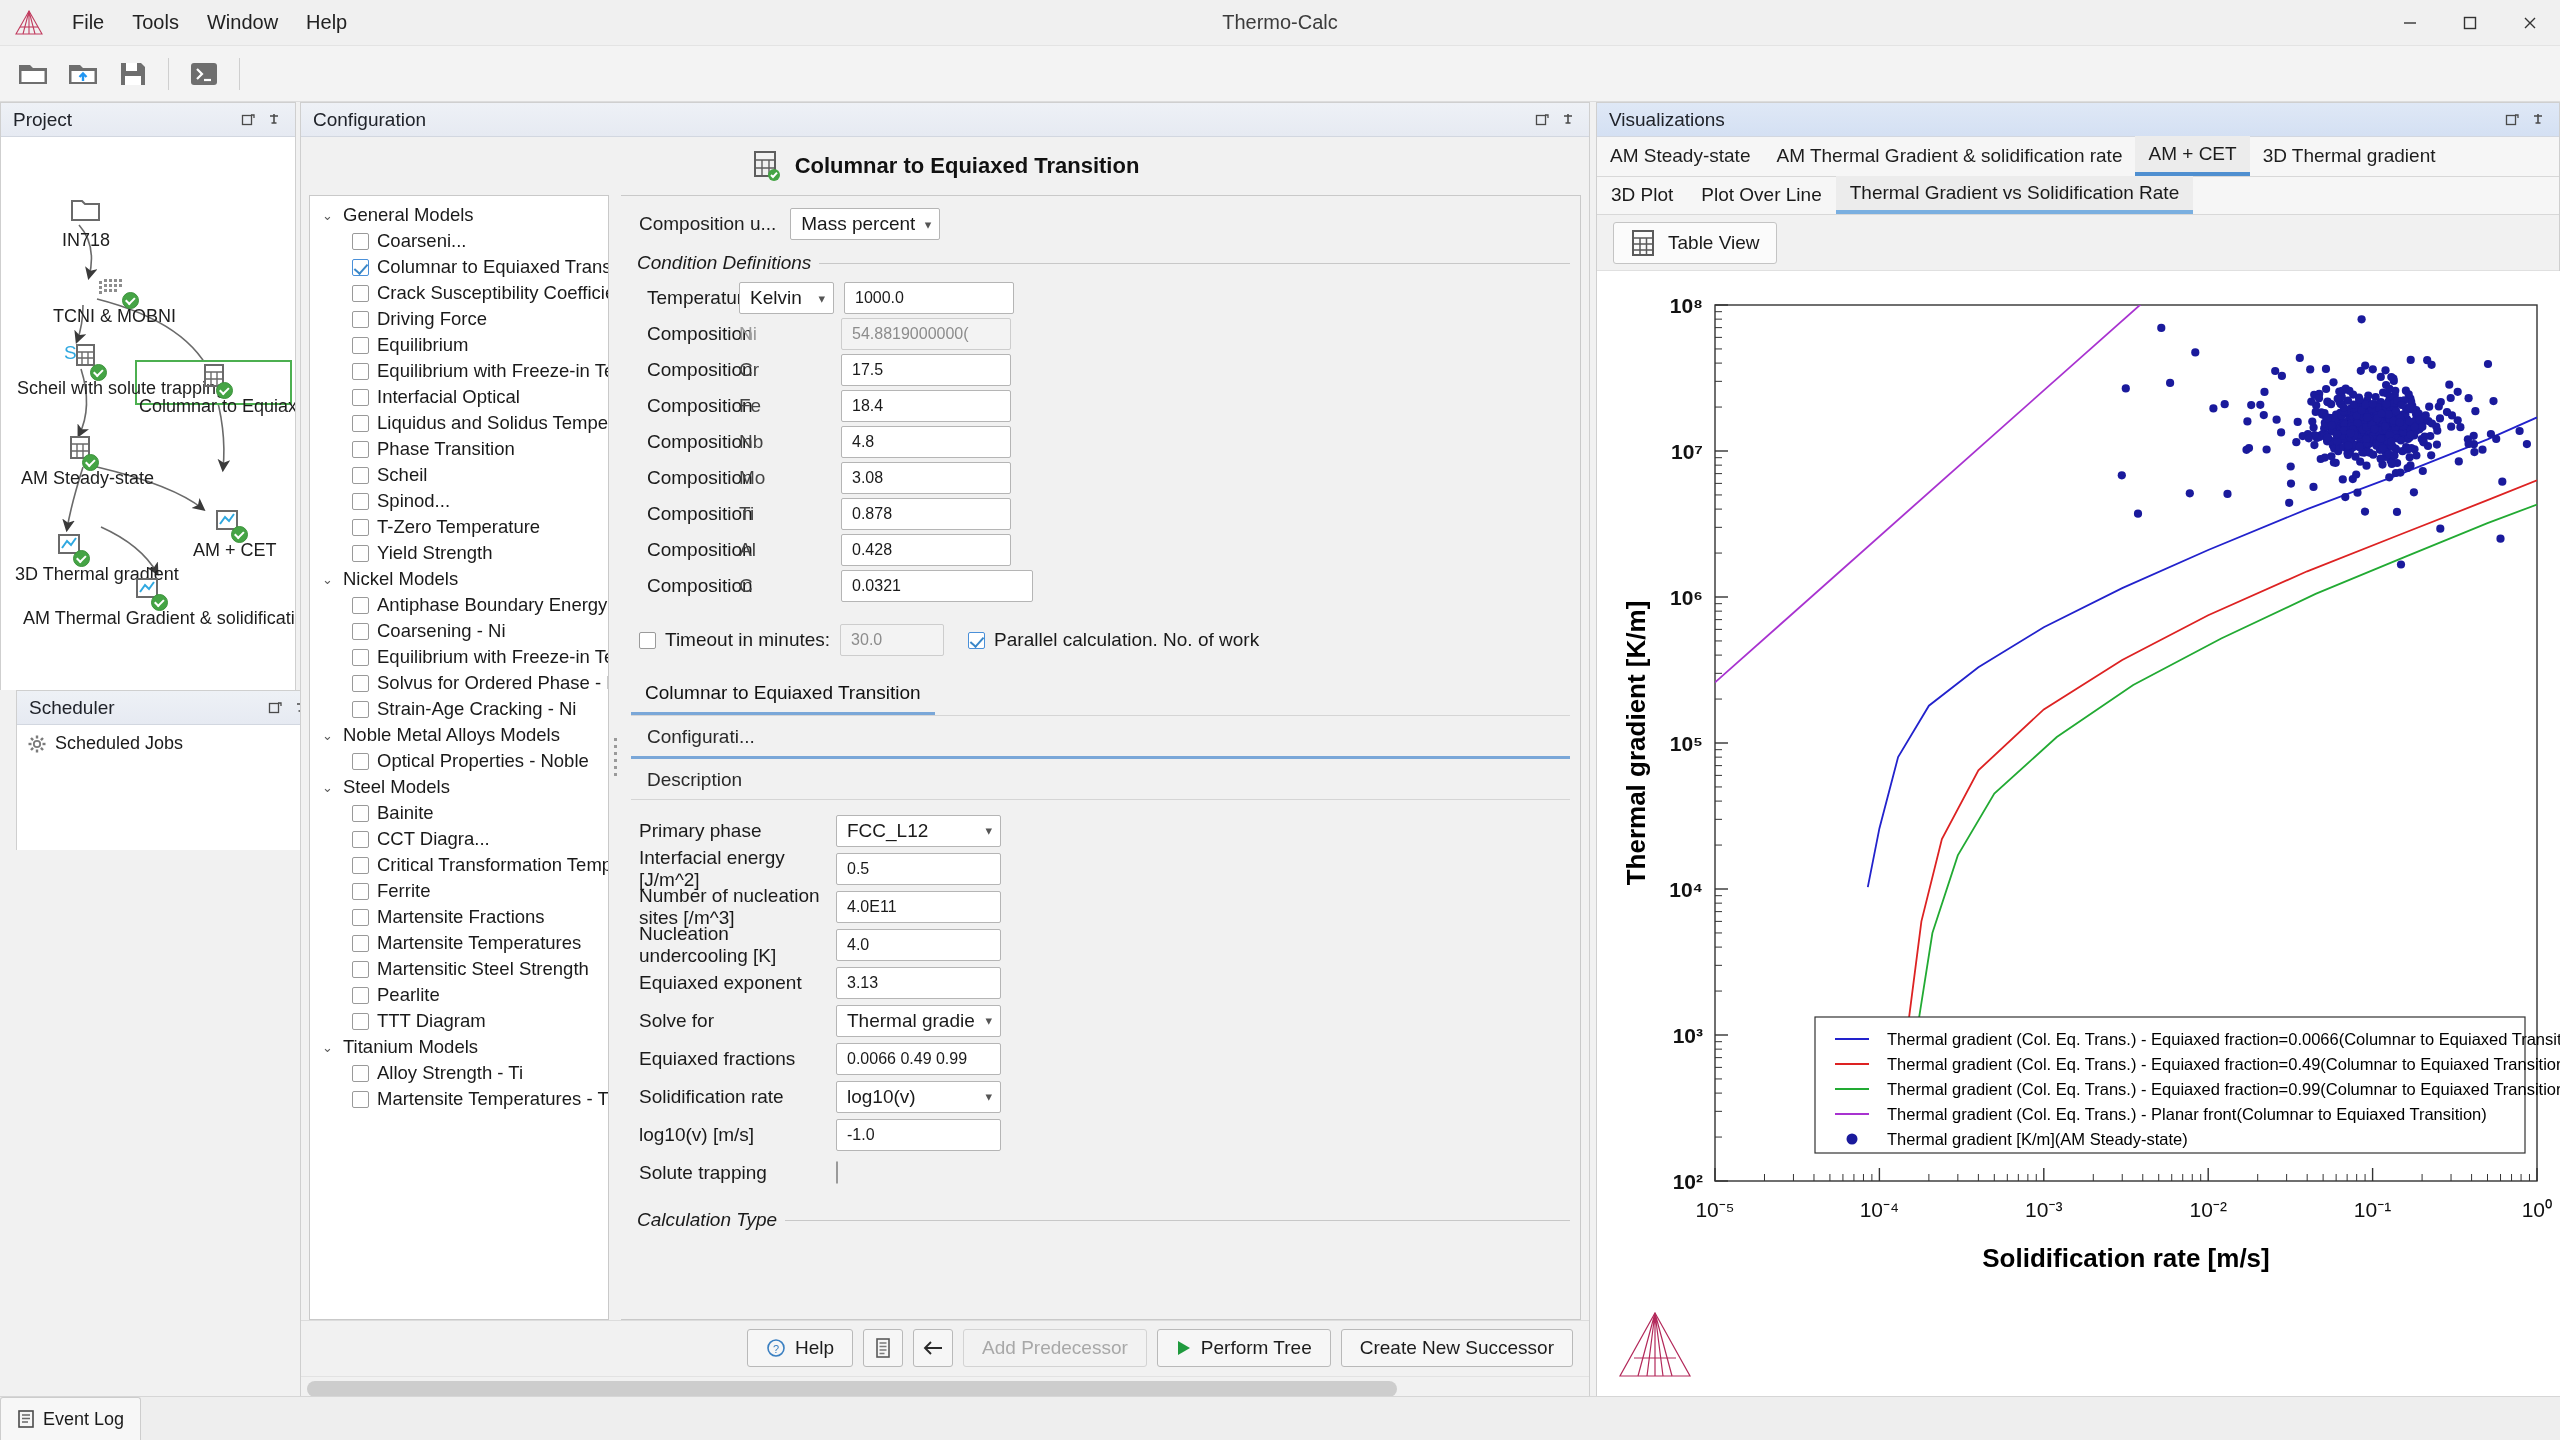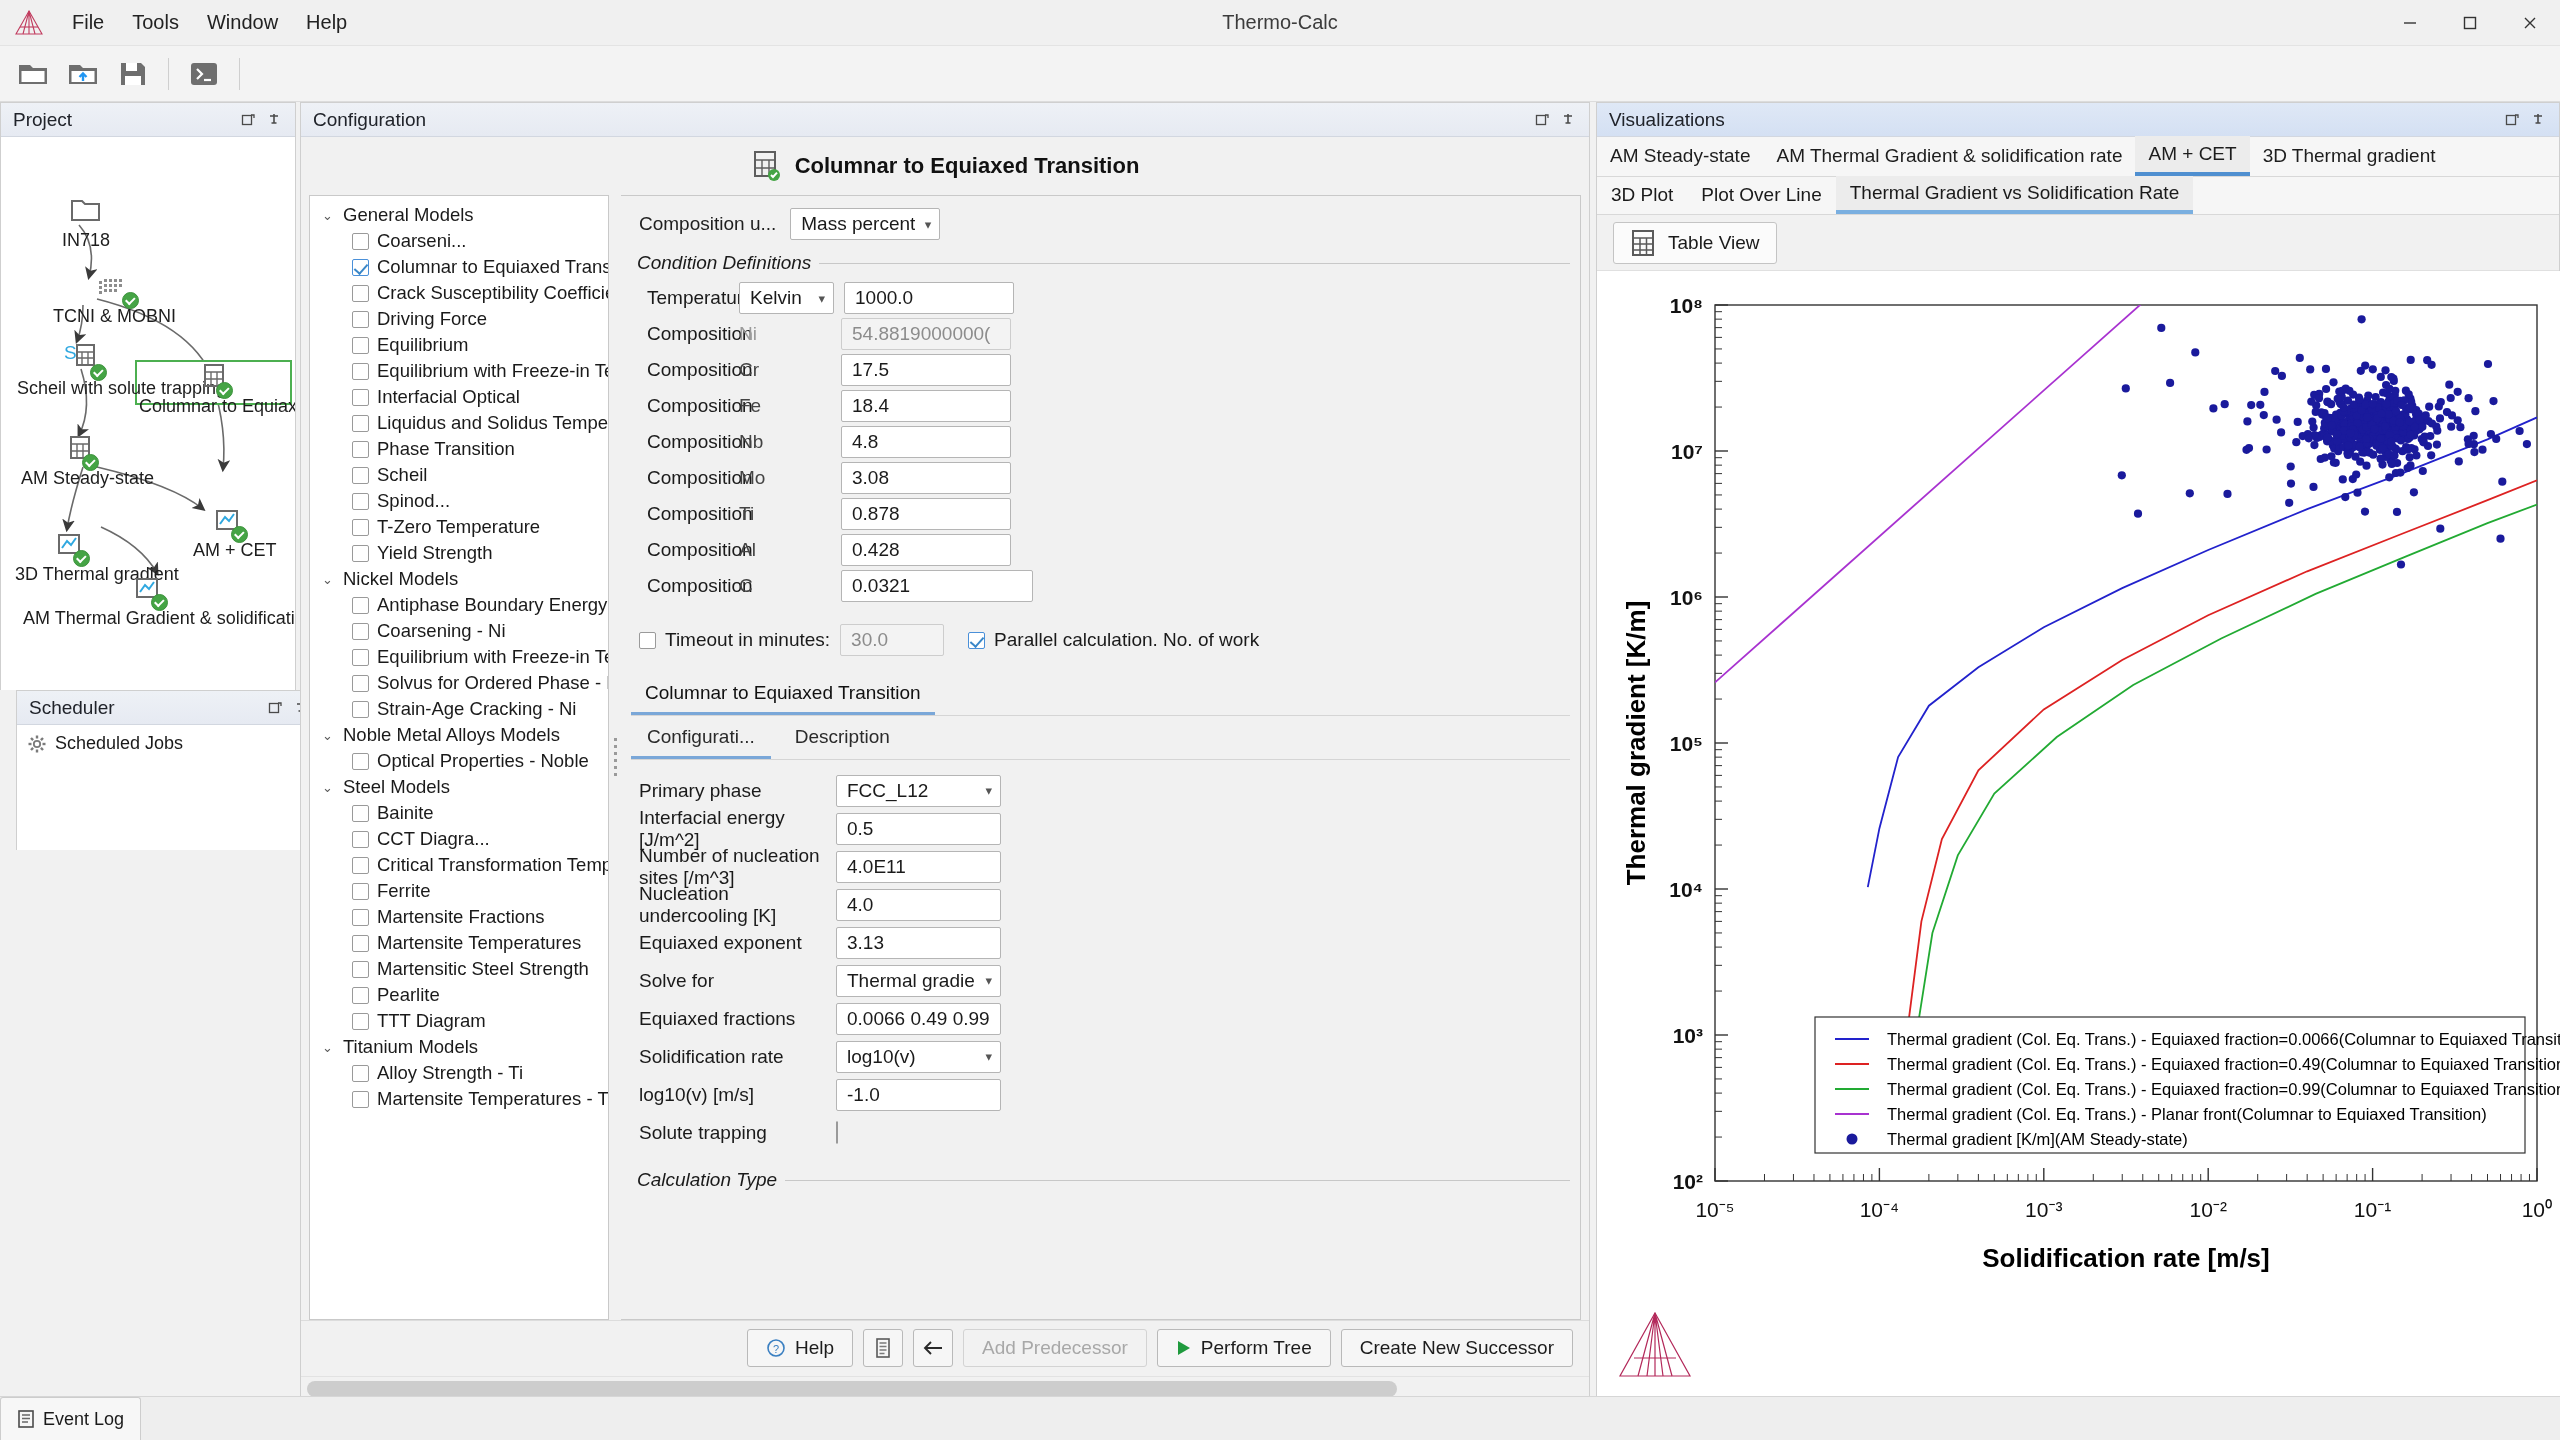--- a/index.html
+++ b/index.html
@@ -112,38 +112,38 @@
                position:relative; overflow:hidden; }
 
   .comp-unit-row { display:flex; align-items:center; gap:14px; padding:12px 0 10px 18px; }
   .lbl { font-size:19px; color:#1f1f1f; }
   .combo { height:32px; background:#fff; border:1px solid #b5b5b5; border-radius:2px;
            display:flex; align-items:center; padding:0 8px 0 10px; font-size:19px;
            justify-content:space-between; gap:10px; }
   .combo .cv { white-space:nowrap; overflow:hidden; }
   .combo .arr { color:#555; font-size:13px; }
   .txt { height:32px; background:#fff; border:1px solid #b5b5b5; border-radius:2px;
-         display:flex; align-items:center; padding:0 10px; font-size:19px; }
+         display:flex; align-items:center; padding:0 10px; font-size:16px; }
   .txt.ro { background:#f3f3f3; color:#8c8c8c; border-color:#cdcdcd; }
 
   fieldset.grp { border:none; border-top:1px solid #c8c8c8; margin:2px 10px 0 10px; padding:0; }
   fieldset.grp > legend { font-style:italic; font-size:19px; padding:0 8px 0 6px; color:#1a1a1a; }
   .cond-rows { padding:4px 0 10px 0; }
   .cond-row { display:flex; align-items:center; height:32px; margin:4px 0 0 0; }
   .cond-row .c1 { width:108px; padding-left:16px; font-size:19px; }
   .cond-row .c2 { width:102px; font-size:19px; color:#444; }
   .cond-row .c2.dim { color:#9a9a9a; }
 
   .opts-row { display:flex; align-items:center; gap:10px; padding:12px 0 0 18px; }
   .chk-lbl { display:flex; align-items:center; gap:9px; font-size:19px; }
 
   .sec-tab { padding:10px 14px 8px 14px; font-size:19px; display:inline-block;
              border-bottom:3px solid #7aa7d8; color:#111; }
   .sec-tab-bar { border-bottom:1px solid #d5d5d5; margin:16px 10px 0 10px; }
-  .subtabs { display:flex; gap:8px; border-bottom:1px solid #d5d5d5; margin:0 10px; }
+  .subtabs { display:flex; gap:0; border-bottom:1px solid #d5d5d5; margin:0 10px;flex-direction:column; }
   .subtab { padding:10px 16px 8px 16px; font-size:19px; color:#2a2a2a; }
   .subtab.active { border-bottom:3px solid #7aa7d8; }
 
   .form-rows { padding:14px 0 0 0; }
   .form-row { display:flex; align-items:center; height:33px; margin-bottom:5px; }
   .form-row .fl { width:215px; padding-left:18px; font-size:19px; }
   .form-row .fc { width:165px; }
 
   .cfg-foot { position:absolute; left:0; right:0; bottom:26px; height:54px;
               background:#f1f1f1; border-top:1px solid #dcdcdc;

